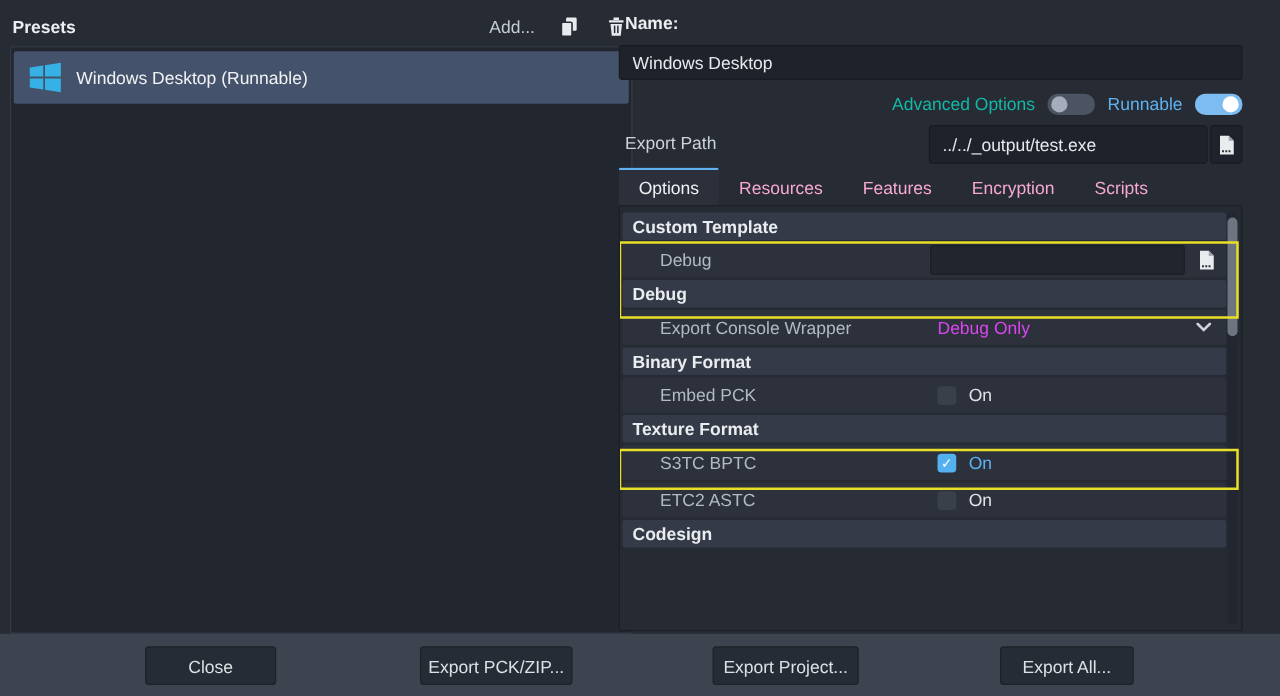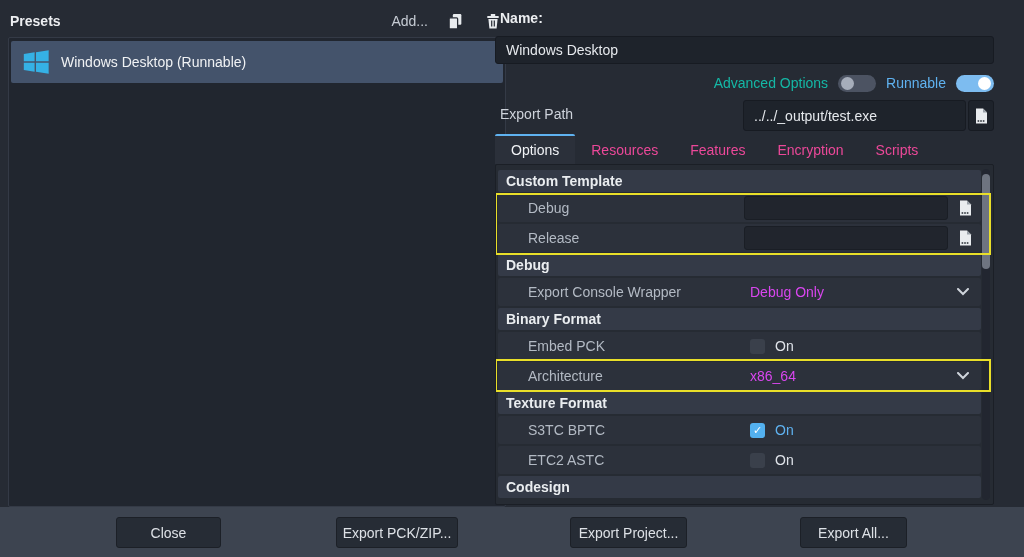--- a/index.html
+++ b/index.html
@@ -46,21 +46,21 @@
   .export-path-row { position:absolute; left:0; right:0; top:100px; height:31px; }
   .export-path-label { position:absolute; left:5px; top:6px; color:#ced3db; }
   .export-path-input { position:absolute; left:248px; top:0; width:223px; height:31px; }
   .file-btn { position:absolute; top:0; width:26px; height:31px; background:#1e232b;
     border:1px solid #171b22; border-radius:3px; display:flex; align-items:center;
     justify-content:center; cursor:pointer; }
   .export-path-row .file-btn { right:0; }
 
   
   .tab-bar { position:absolute; left:0; right:0; top:134px; height:30px; display:flex; }
-  .tab { height:30px; padding:0 16px; display:flex; align-items:center; color:#ec4899;
+  .tab { height:30px; padding:0 16px; display:flex; align-items:center; color:#f9a8d4;
     cursor:pointer; border-top:2px solid transparent; }
   .tab.active { background:#2b303a; color:#f0f2f5; border-top:2px solid #5fb2f0;
     border-radius:2px 2px 0 0; }
 
   
   .options-panel { position:absolute; left:0; right:0; top:164px; height:341px;
     background:#262b33; border:1px solid #1b1f26; border-radius:2px; overflow:hidden; }
   .opt-stack { position:absolute; left:2px; right:12px; top:5px; display:flex;
     flex-direction:column; gap:2px; }
   .opt-header { height:22px; background:#343a47; border-radius:2px; display:flex;
@@ -205,35 +205,20 @@
                 <path d="M2 0.5 h7 l4 4 v11 H2 Z" fill="#e9ecef"></path>
                 <path d="M9 0.5 l4 4 H9 Z" fill="#9aa1a9"></path>
                 <rect x="3.6" y="12.2" width="1.6" height="1.6" fill="#30353e"></rect>
                 <rect x="6.2" y="12.2" width="1.6" height="1.6" fill="#30353e"></rect>
                 <rect x="8.8" y="12.2" width="1.6" height="1.6" fill="#30353e"></rect>
               </svg>
             </span>
           </span>
         </div>
 
-        <div class="opt-row">
-          <span class="row-label">Release</span>
-          <input class="row-input" readonly="" value="" style="">
-          <span class="row-filebtn">
-            <span>
-              <svg width="14" height="16" viewBox="0 0 14 16">
-                <path d="M2 0.5 h7 l4 4 v11 H2 Z" fill="#e9ecef"></path>
-                <path d="M9 0.5 l4 4 H9 Z" fill="#9aa1a9"></path>
-                <rect x="3.6" y="12.2" width="1.6" height="1.6" fill="#30353e"></rect>
-                <rect x="6.2" y="12.2" width="1.6" height="1.6" fill="#30353e"></rect>
-                <rect x="8.8" y="12.2" width="1.6" height="1.6" fill="#30353e"></rect>
-              </svg>
-            </span>
-          </span>
-        </div>
 
         <div class="opt-header">
           <span>Debug</span>
         </div>
 
         <div class="opt-row">
           <span class="row-label">Export Console Wrapper</span>
           <span class="row-value">Debug Only</span>
           <span class="row-chevron">
             <svg width="12" height="8" viewBox="0 0 12 8">
@@ -245,29 +230,20 @@
         <div class="opt-header">
           <span>Binary Format</span>
         </div>
 
         <div class="opt-row">
           <span class="row-label">Embed PCK</span>
           <span class="checkbox"></span>
           <span class="check-value">On</span>
         </div>
 
-        <div class="opt-row">
-          <span class="row-label">Architecture</span>
-          <span class="row-value">x86_64</span>
-          <span class="row-chevron">
-            <svg width="12" height="8" viewBox="0 0 12 8">
-                <path d="M1 1 l5 5 5-5" stroke="#cfd4db" stroke-width="2" fill="none" stroke-linecap="round"></path>
-              </svg>
-          </span>
-        </div>
 
         <div class="opt-header">
           <span>Texture Format</span>
         </div>
 
         <div class="opt-row">
           <span class="row-label">S3TC BPTC</span>
           <span class="checkbox checked">✓</span>
           <span class="check-value blue">On</span>
         </div>

